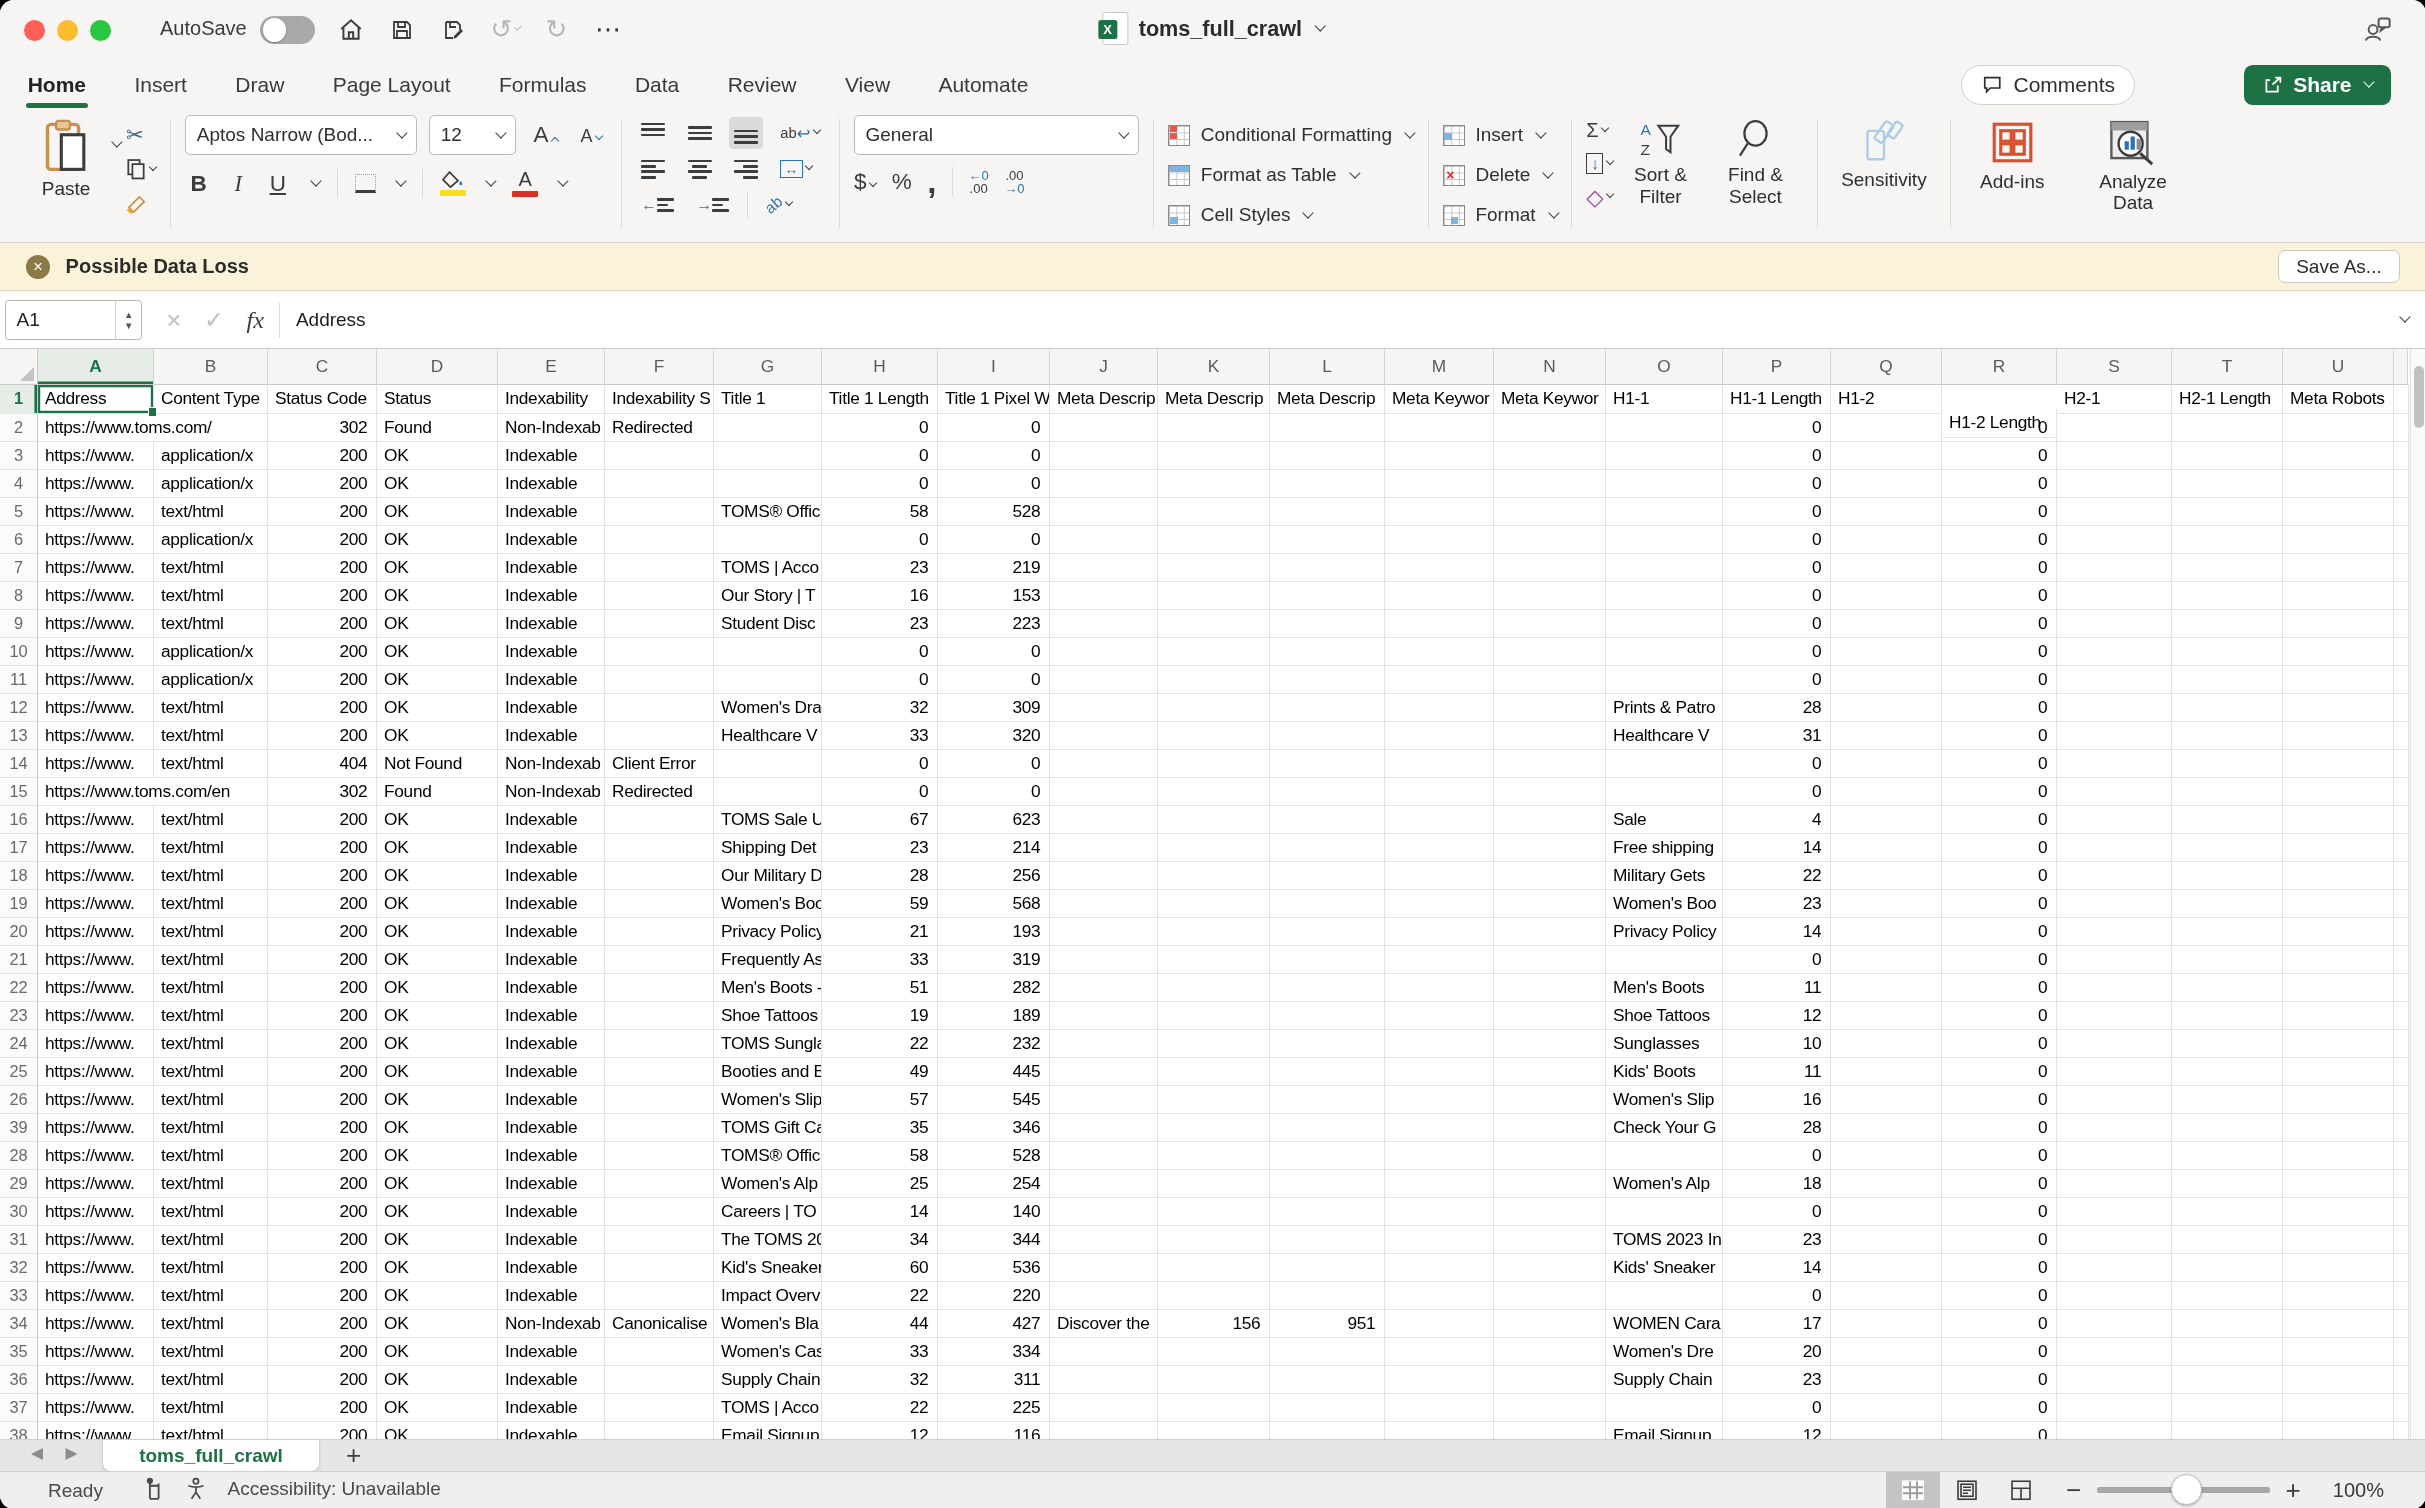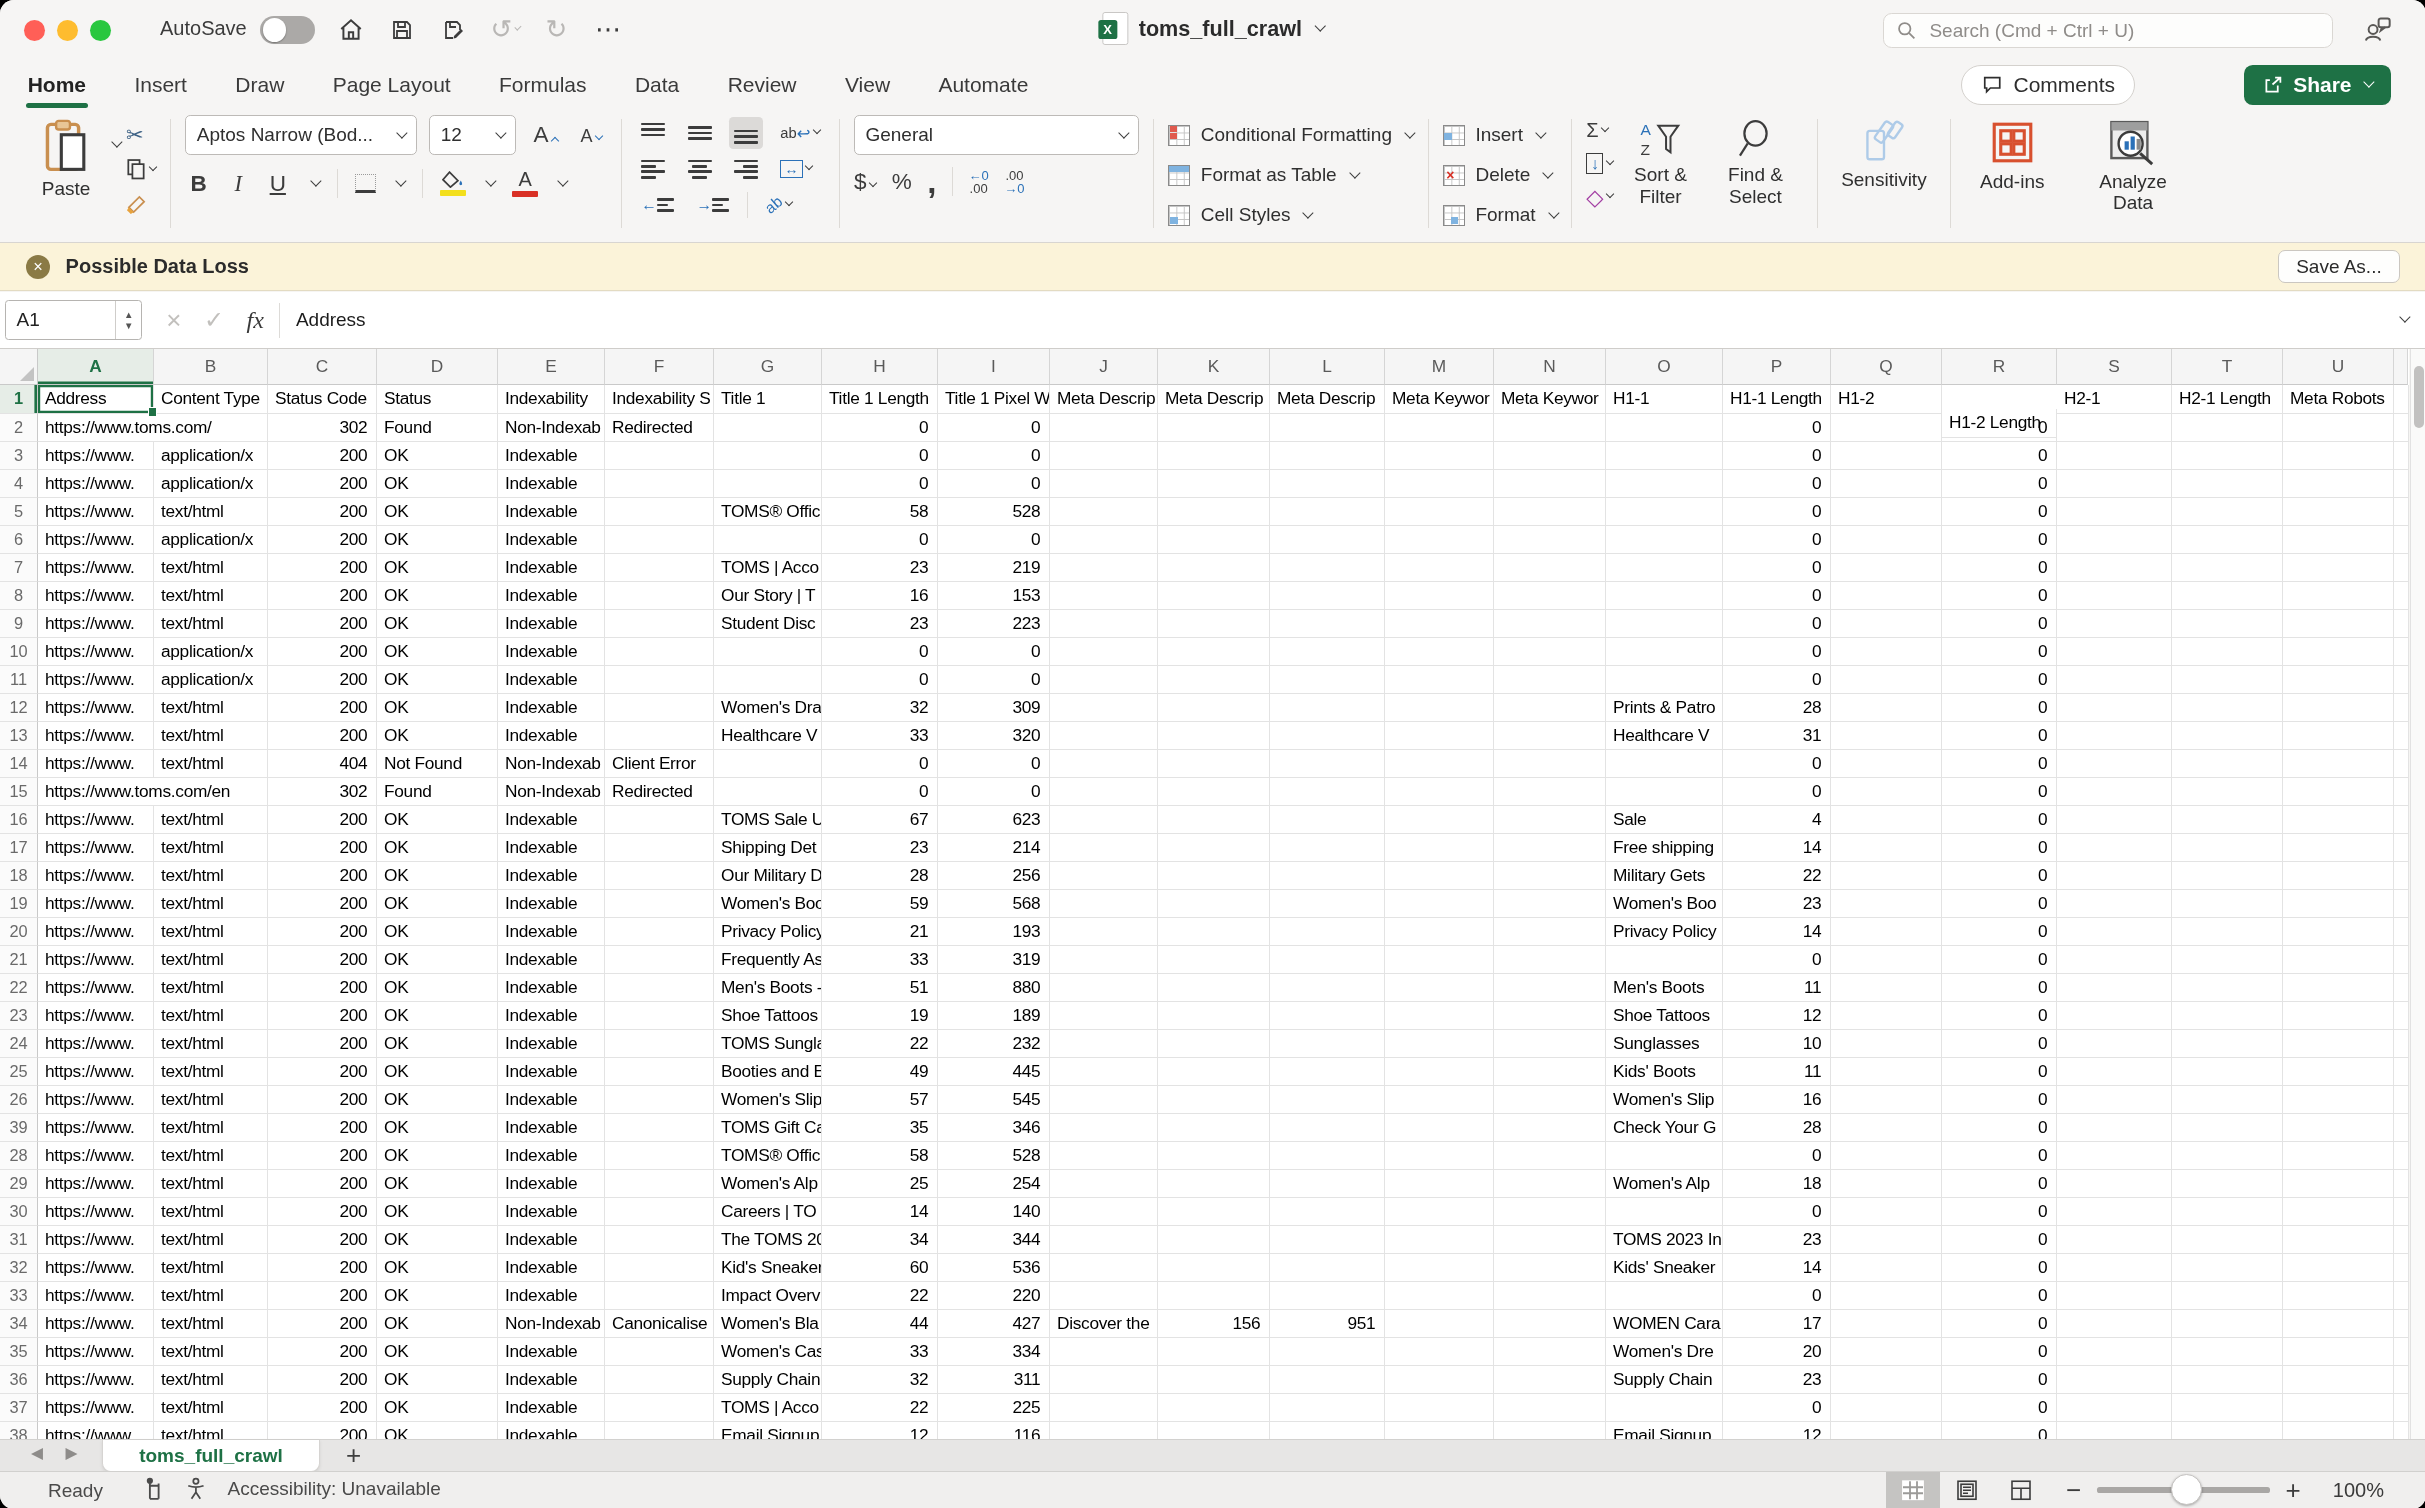--- a/index.html
+++ b/index.html
@@ -177,29 +177,20 @@
           <span>⋯</span>
         </div>
     </div>
     <div class="doc-title">
       <div class="xlicon">
           <div class="xbox">X</div>
         </div>
       <span class="t">toms_full_crawl</span>
       <span class="chev"></span>
     </div>
-    <div class="searchbox">
-      <span>
-        <svg width="21" height="21" viewBox="0 0 24 24" fill="none" stroke="#8F8C89" stroke-width="2">
-            <circle cx="10" cy="10" r="6.5"></circle>
-            <path d="M15 15 L21 21"></path>
-          </svg>
-      </span>
-      <input type="text" placeholder="Search (Cmd + Ctrl + U)" style="">
-    </div>
     <div class="people">
       <svg width="31" height="31" viewBox="0 0 28 28" fill="none" stroke="#5A5856" stroke-width="1.8">
           <circle cx="10" cy="14" r="4"></circle>
           <path d="M3.5 24 C4.5 19.5 15.5 19.5 16.5 24"></path>
           <rect x="15" y="4" width="10" height="8" rx="2"></rect>
           <path d="M18 12 L17 15 L21 12"></path>
         </svg>
     </div>
   </div>
 
@@ -1123,21 +1114,21 @@
       <div class="grow">
         <div class="gut">22</div>
         <div class="cell" style="width: 116px; text-align: left;">https://www.</div>
         <div class="cell" style="width: 114px; text-align: left;">text/html</div>
         <div class="cell num" style="width: 109px; text-align: right;">200</div>
         <div class="cell" style="width: 121px; text-align: left;">OK</div>
         <div class="cell" style="width: 107px; text-align: left;">Indexable</div>
         <div class="cell" style="width: 109px; text-align: left;"></div>
         <div class="cell" style="width: 108px; text-align: left;">Men's Boots -</div>
         <div class="cell num" style="width: 116px; text-align: right;">51</div>
-        <div class="cell num" style="width: 112px; text-align: right;">880</div>
+        <div class="cell num" style="width: 112px; text-align: right;">282</div>
         <div class="cell" style="width: 108px; text-align: left;"></div>
         <div class="cell num" style="width: 112px; text-align: right;"></div>
         <div class="cell num" style="width: 115px; text-align: right;"></div>
         <div class="cell" style="width: 109px; text-align: left;"></div>
         <div class="cell" style="width: 112px; text-align: left;"></div>
         <div class="cell" style="width: 117px; text-align: left;">Men's Boots</div>
         <div class="cell num" style="width: 108px; text-align: right;">11</div>
         <div class="cell" style="width: 111px; text-align: left;"></div>
         <div class="cell num" style="width: 115px; text-align: right;">0</div>
         <div class="cell" style="width: 115px; text-align: left;"></div>

